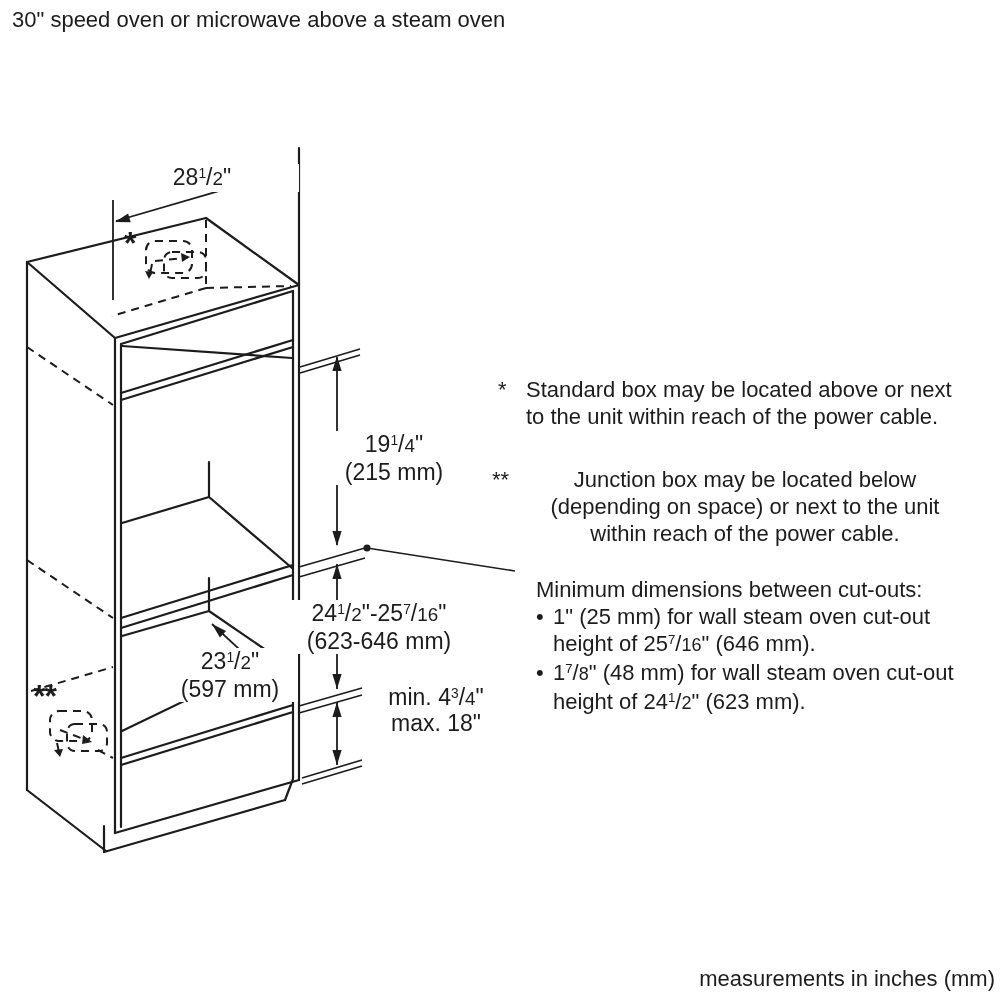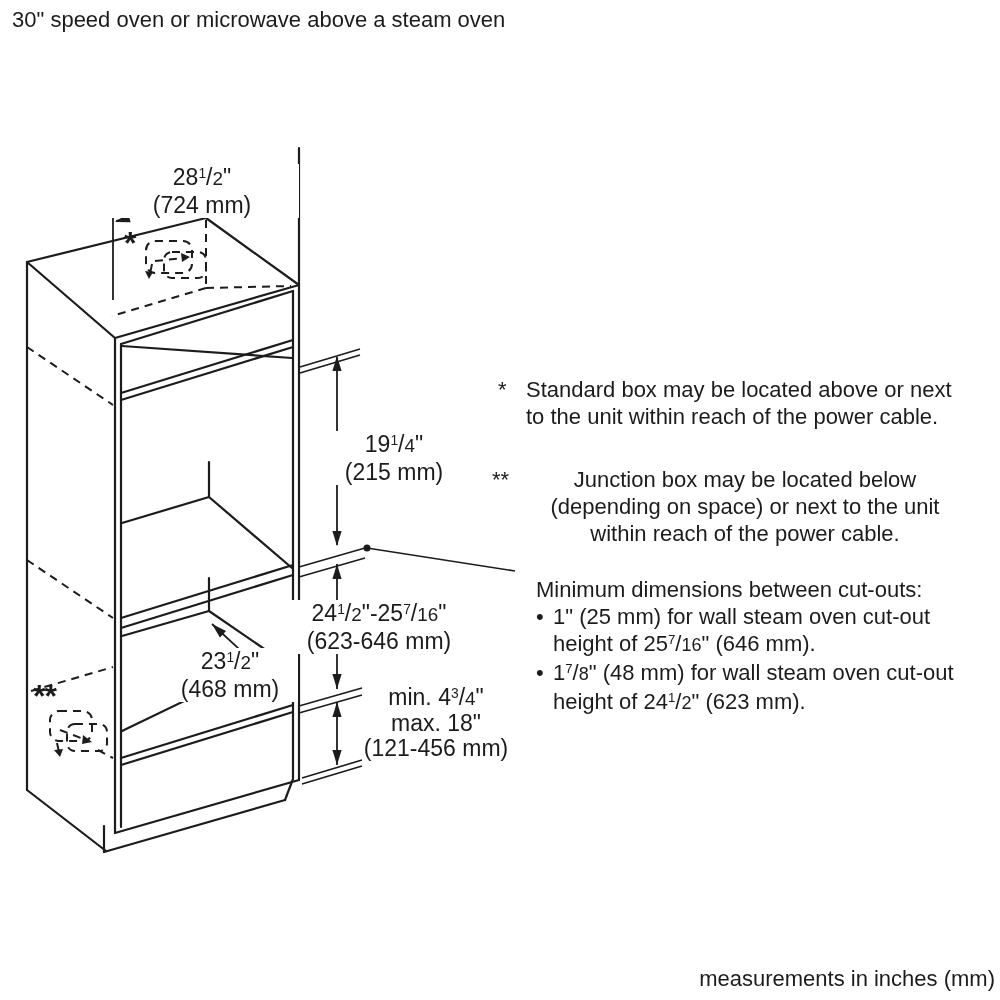--- a/index.html
+++ b/index.html
@@ -135,42 +135,40 @@
     <polygon class="ah" points="212,624 219.9,637.5 226.1,630.9"></polygon>
     <polygon class="ah" points="290,696 282.1,682.5 275.9,689.1"></polygon>
   </g>
 </svg>
 
 <div class="abs star" style="left:124px;top:228px;">*</div>
 <div class="abs star" style="left:33px;top:681px;">**</div>
 
 <div class="abs dim-label bg" style="left:105px;top:164px;width:190px;">
   <div>28<sup>1</sup>/<small>2</small>"</div>
-  <div>(724 mm)</div>
 </div>
 
 <div class="abs dim-label bg" style="left:328px;top:431px;width:128px;">
   <div>19<sup>1</sup>/<small>4</small>"</div>
   <div>(215 mm)</div>
 </div>
 
 <div class="abs dim-label bg" style="left:288px;top:600px;width:178px;">
   <div>24<sup>1</sup>/<small>2</small>"-25<sup>7</sup>/<small>16</small>"</div>
   <div>(623-646 mm)</div>
 </div>
 
 <div class="abs dim-label bg" style="left:162px;top:648px;width:132px;">
   <div>23<sup>1</sup>/<small>2</small>"</div>
-  <div>(468 mm)</div>
+  <div>(597 mm)</div>
 </div>
 
 <div class="abs dim-label" style="left:352px;top:685px;width:168px;line-height:25px;">
   <div>min. 4<sup>3</sup>/<small>4</small>"</div>
   <div>max. 18"</div>
-  <div>(121-456 mm)</div>
 </div>
 
 <div class="abs note note-row" style="left:498px;top:376px;">
   <span class="note-marker" style="width:24px;">*</span>
   <div style="width:445px;">Standard box may be located above or next to the unit within reach of the power cable.</div>
 </div>
 
 <div class="abs note note-row" style="left:492px;top:466px;">
   <span class="note-marker" style="width:34px;">**</span>
   <div style="width:430px;text-align:center;">Junction box may be located below (depending on space) or next to the unit within reach of the power cable.</div>

